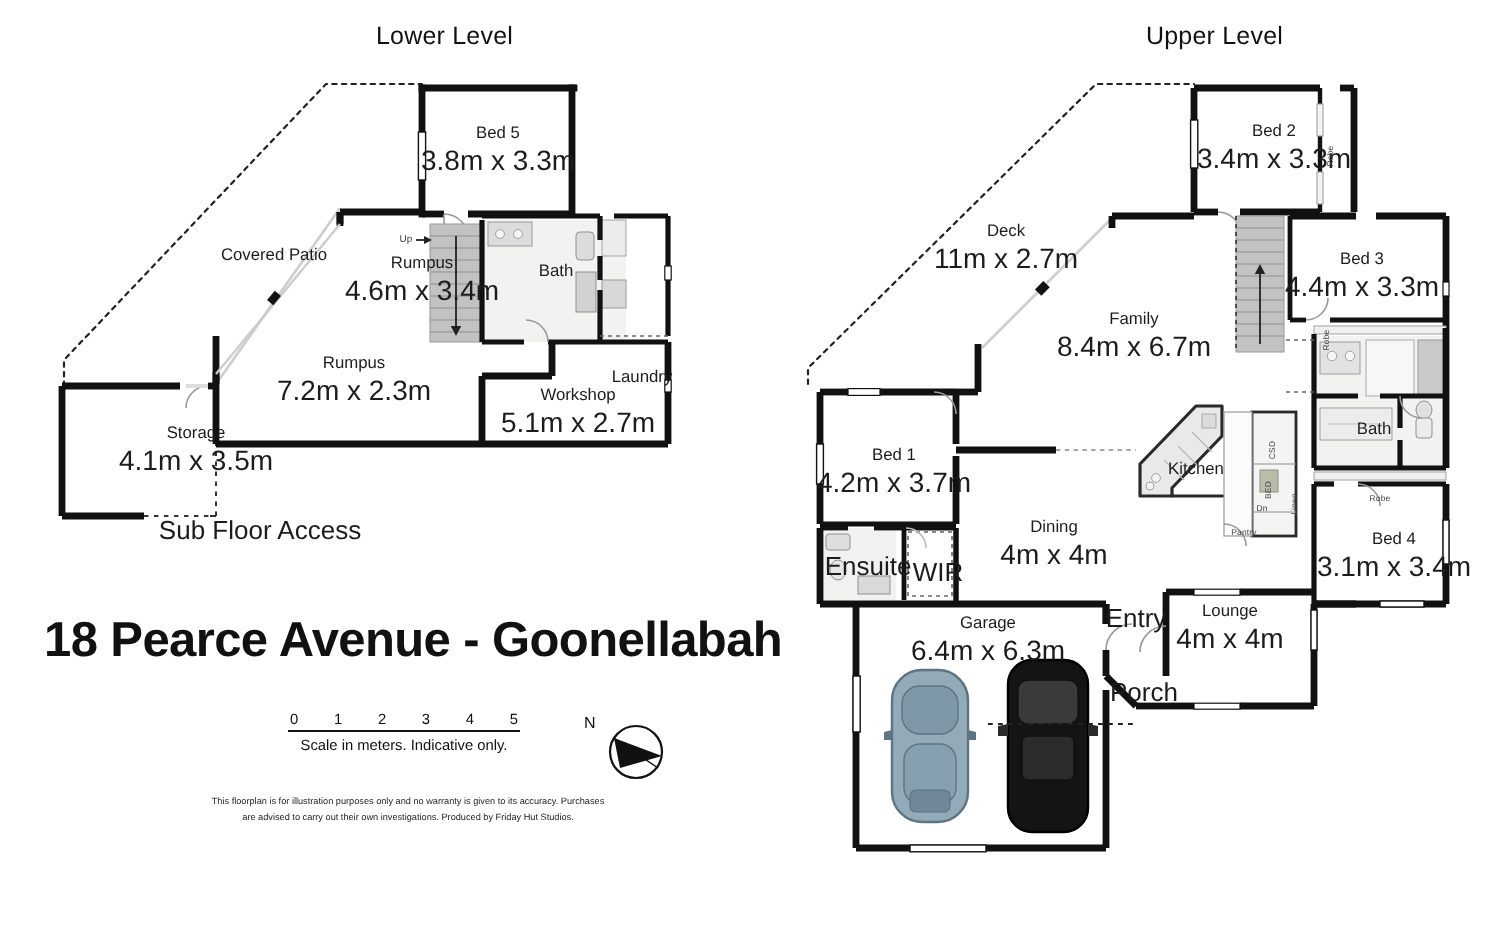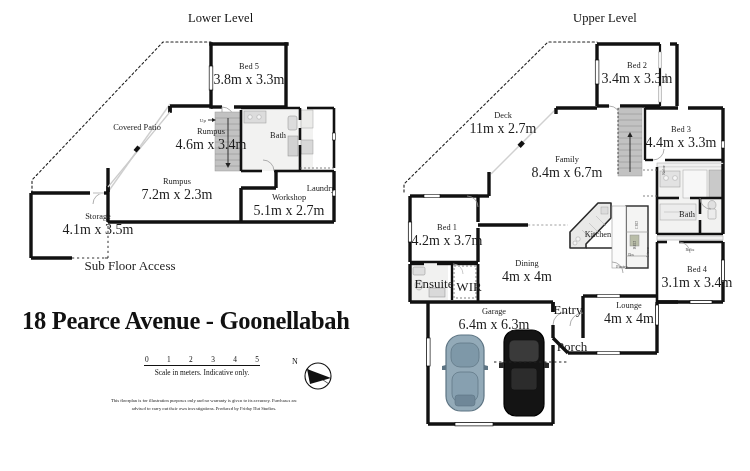--- a/index.html
+++ b/index.html
@@ -13,21 +13,20 @@
     position: relative;
     overflow: hidden;
     font-family: "Liberation Sans", sans-serif;
     color: #1a1a1a;
   }
   #plan-root {
     position: absolute;
     left: 0; top: 0;
     width: 750px;
     height: 471px;
-    font-family: Liberation Serif, serif;
   }
   svg.plan {
     position: absolute;
     left: 0; top: 0;
     width: 750px;
     height: 471px;
   }
   .lvl-title {
     position: absolute;
     font-size: 12.5px;
@@ -552,21 +551,21 @@
   </div>
   <div class="rm sm" style="left:434px; top:284px;">
     <span class="nm">Ensuite</span>
   </div>
   <div class="rm sm" style="left:469px; top:287px;">
     <span class="nm">WIR</span>
   </div>
   <div class="rm sm" style="left:568px; top:310px;">
     <span class="nm">Entry</span>
   </div>
-  <div class="rm" style="left:629px; top:314px;text-align:center;">
+  <div class="rm" style="left:615px; top:314px;text-align:center;">
     <span class="nm">Lounge</span>
     <span class="dm">4m x 4m</span>
   </div>
   <div class="rm" style="left:494px; top:320px;">
     <span class="nm">Garage</span>
     <span class="dm">6.4m x 6.3m</span>
   </div>
   <div class="rm sm" style="left:572px; top:347px;">
     <span class="nm">Porch</span>
   </div>

